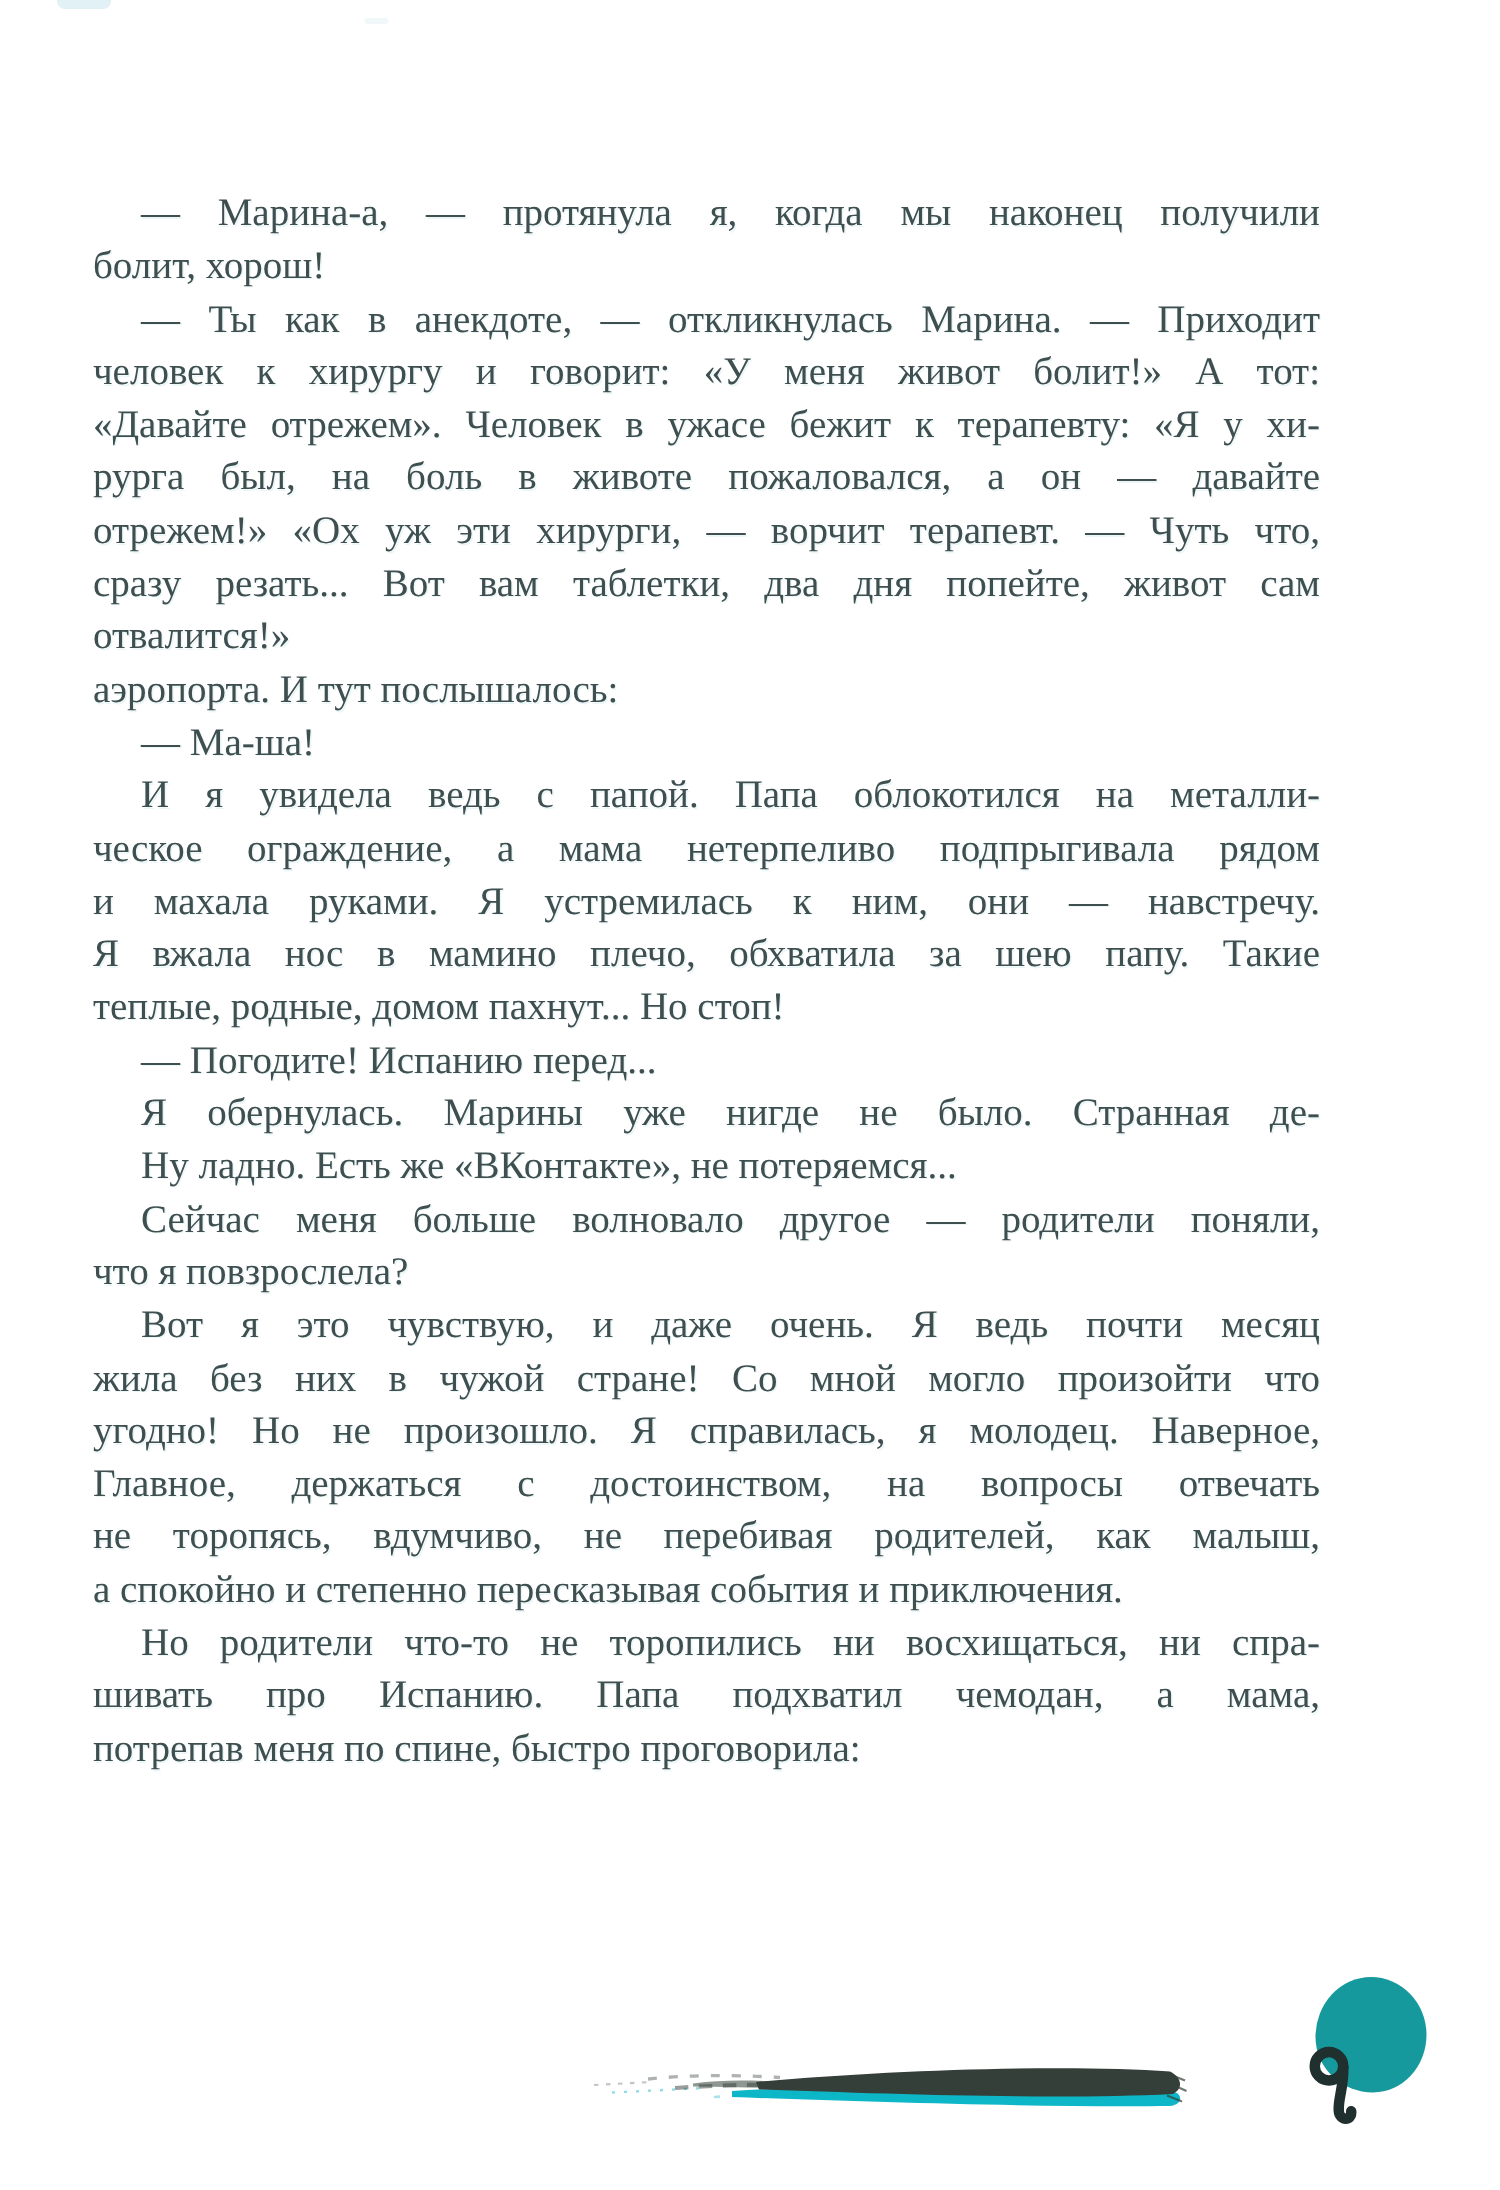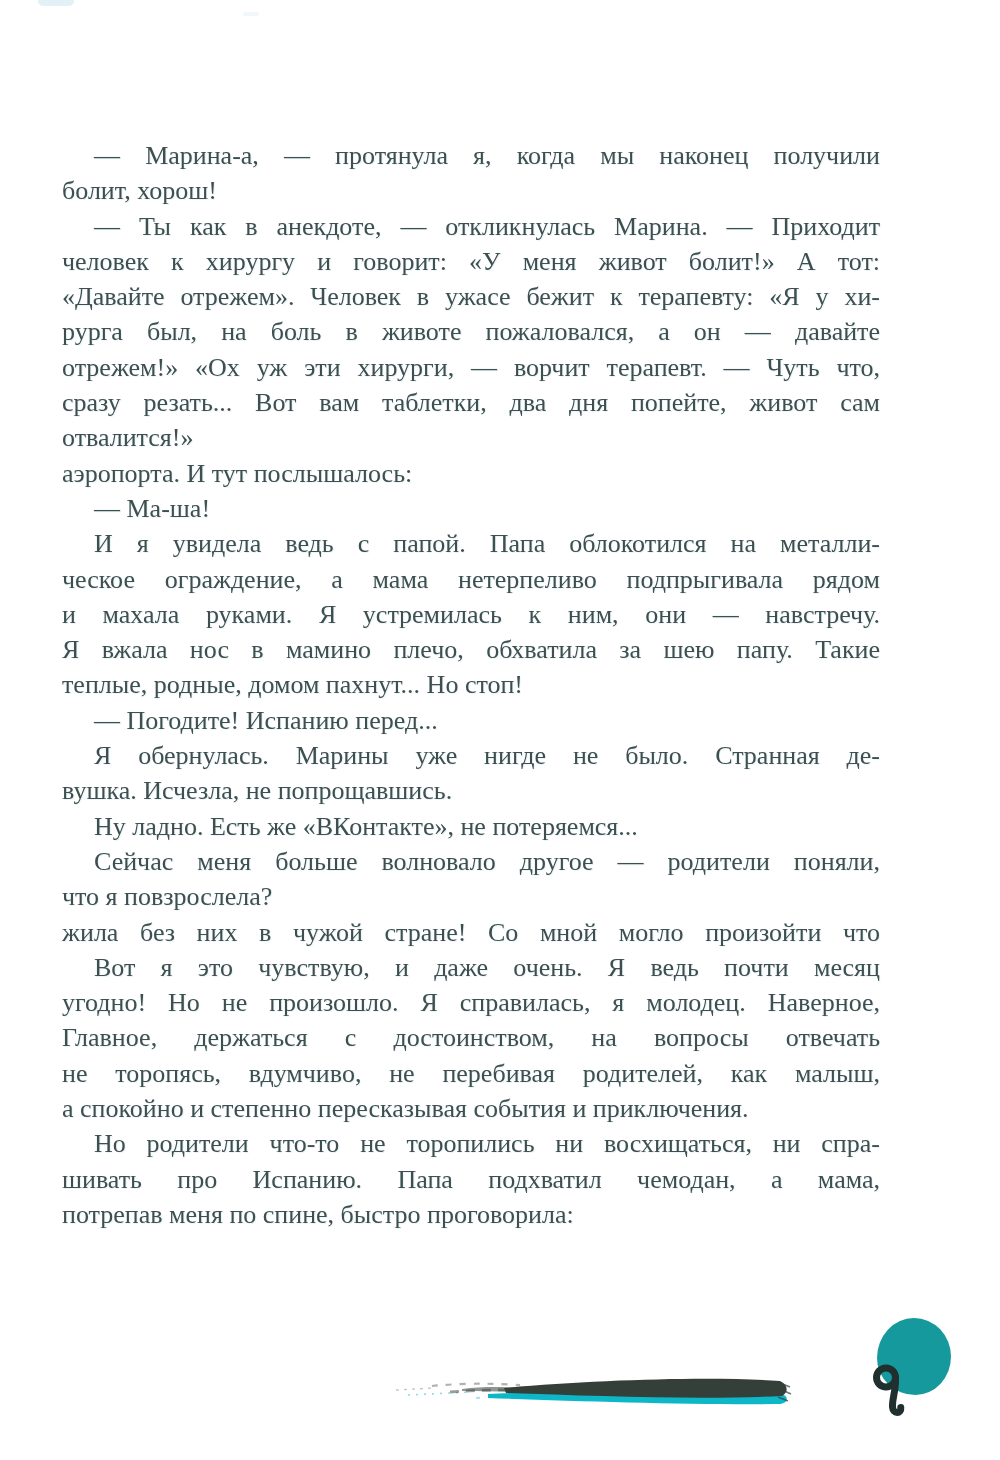--- a/index.html
+++ b/index.html
@@ -10,21 +10,21 @@
   body {
     position: relative;
     width: 1000px;
     height: 1460px;
     overflow: hidden;
     font-family: "Liberation Serif", "DejaVu Serif", serif;
   }
   .text-block {
     position: absolute;
     left: 62px;
-    top: 138px;
+    top: 124px;
     width: 818px;
     font-size: 26px;
     line-height: 35.3px;
     color: var(--text-color, #3f4f50);
     text-shadow: 1px 1px 0 rgba(140, 205, 212, 0.18);
   }
   .line {
     text-align: justify;
     text-align-last: justify;
     -moz-text-align-last: justify;
@@ -110,26 +110,25 @@
     <div class="line last">отвалится!»</div>
     <div class="line last">аэропорта. И тут послышалось:</div>
     <div class="line first last">— Ма-ша!</div>
     <div class="line first">И я увидела ведь с папой. Папа облокотился на металли-</div>
     <div class="line">ческое ограждение, а мама нетерпеливо подпрыгивала рядом</div>
     <div class="line">и махала руками. Я устремилась к ним, они — навстречу.</div>
     <div class="line">Я вжала нос в мамино плечо, обхватила за шею папу. Такие</div>
     <div class="line last">теплые, родные, домом пахнут... Но стоп!</div>
     <div class="line first last">— Погодите! Испанию перед...</div>
     <div class="line first">Я обернулась. Марины уже нигде не было. Странная де-</div>
-    <div class="line last">вушка. Исчезла, не попрощавшись.</div>
     <div class="line first last">Ну ладно. Есть же «ВКонтакте», не потеряемся...</div>
     <div class="line first">Сейчас меня больше волновало другое — родители поняли,</div>
     <div class="line last">что я повзрослела?</div>
+    <div class="line first">Вот я это чувствую, и даже очень. Я ведь почти месяц</div>
     <div class="line">жила без них в чужой стране! Со мной могло произойти что</div>
-    <div class="line first">Вот я это чувствую, и даже очень. Я ведь почти месяц</div>
     <div class="line">угодно! Но не произошло. Я справилась, я молодец. Наверное,</div>
     <div class="line">Главное, держаться с достоинством, на вопросы отвечать</div>
     <div class="line">не торопясь, вдумчиво, не перебивая родителей, как малыш,</div>
     <div class="line last">а спокойно и степенно пересказывая события и приключения.</div>
     <div class="line first">Но родители что-то не торопились ни восхищаться, ни спра-</div>
     <div class="line">шивать про Испанию. Папа подхватил чемодан, а мама,</div>
     <div class="line last">потрепав меня по спине, быстро проговорила:</div>
   </main>
 
 <svg class="brush" viewBox="0 0 400 42" aria-hidden="true">

